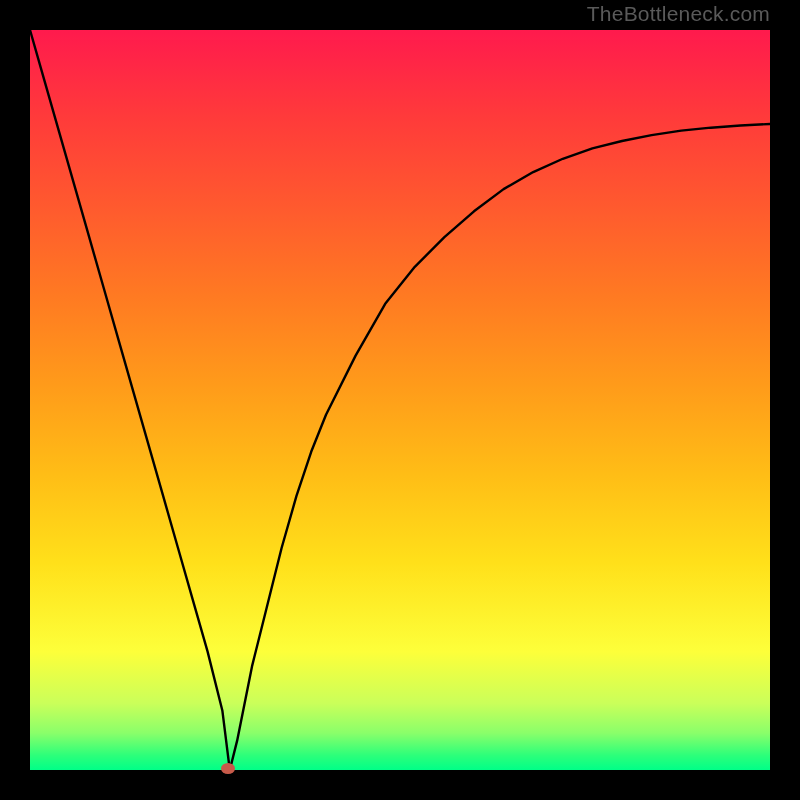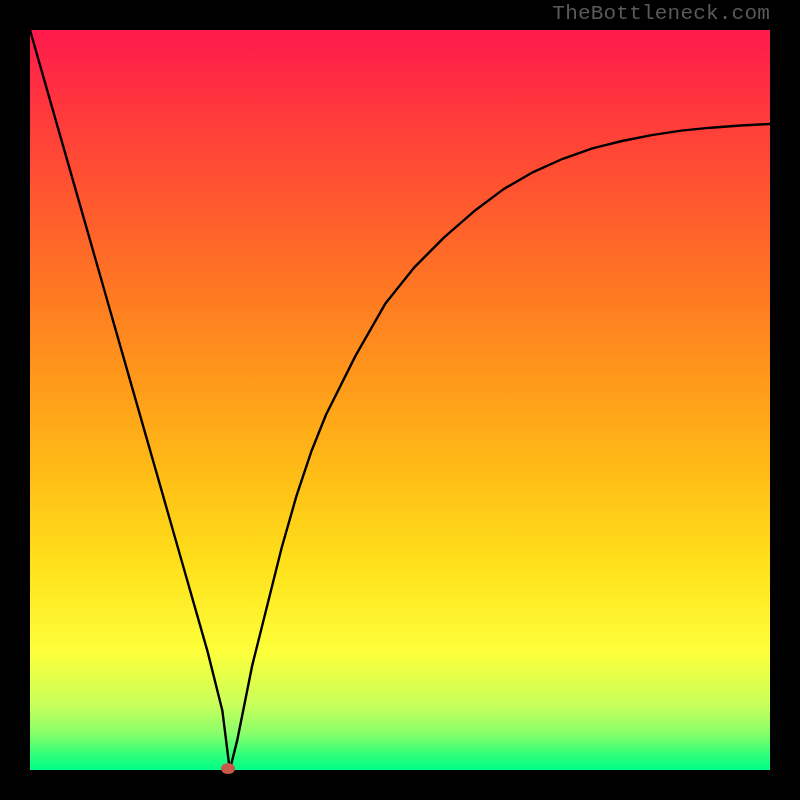--- a/index.html
+++ b/index.html
@@ -49,21 +49,20 @@
     height: 740px;
   }
   .watermark {
     position: absolute;
     top: 2px;
     right: 30px;
     color: #5a5a5a;
     font-size: 21px;
     font-weight: 400;
     letter-spacing: 0.2px;
-    font-family: Liberation Mono, monospace;
   }
   .marker {
     position: absolute;
     width: 14px;
     height: 11px;
     background: #c75a4a;
     border-radius: 50%;
   }
 </style>
 </head>

